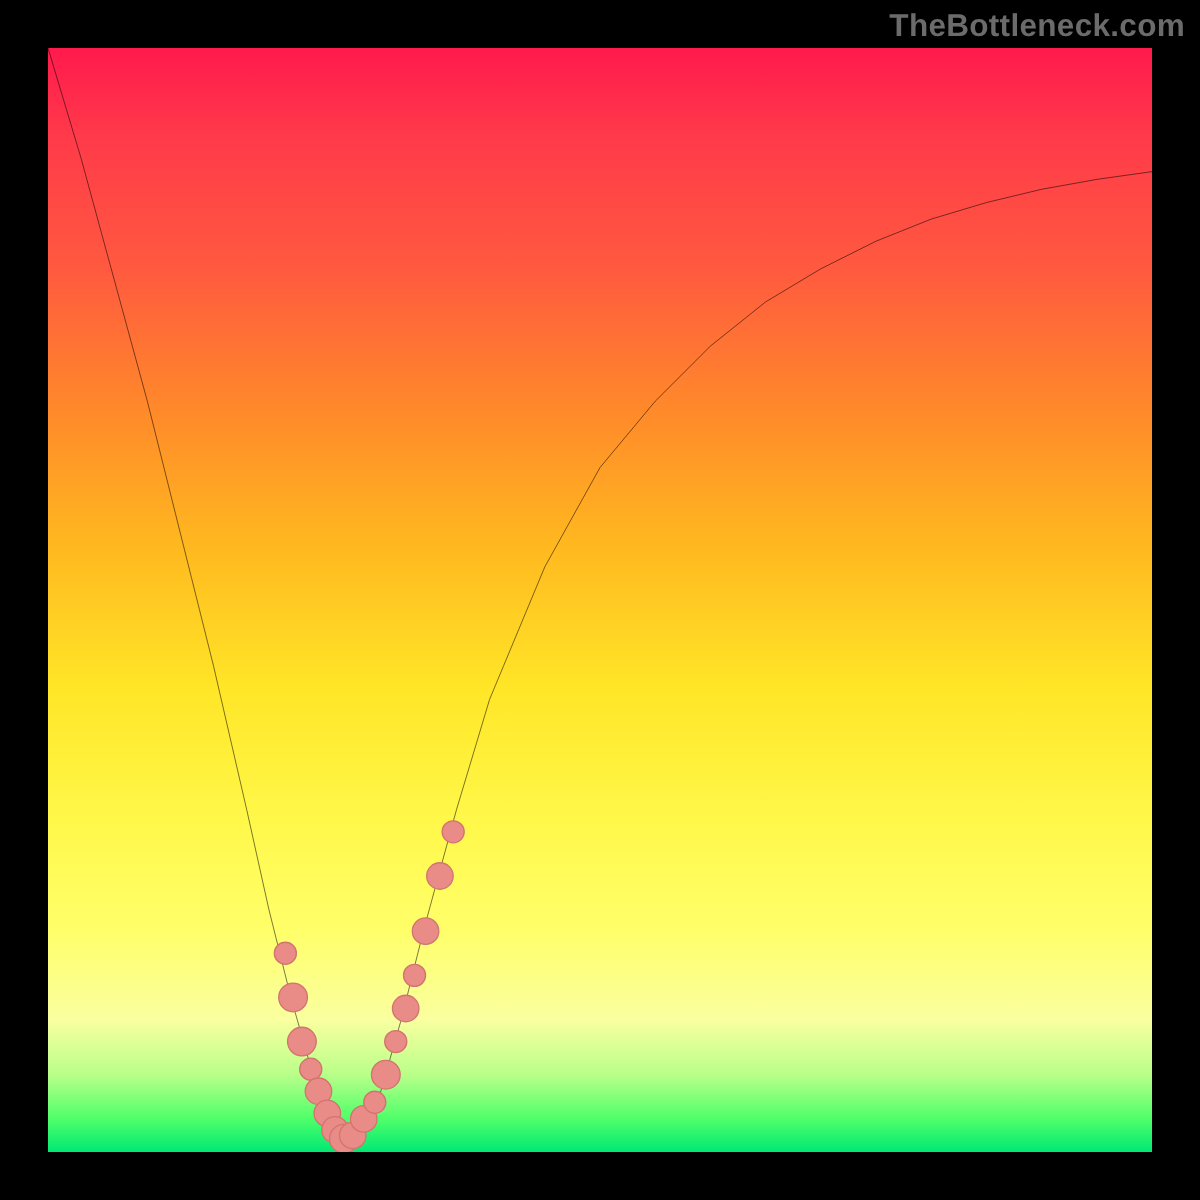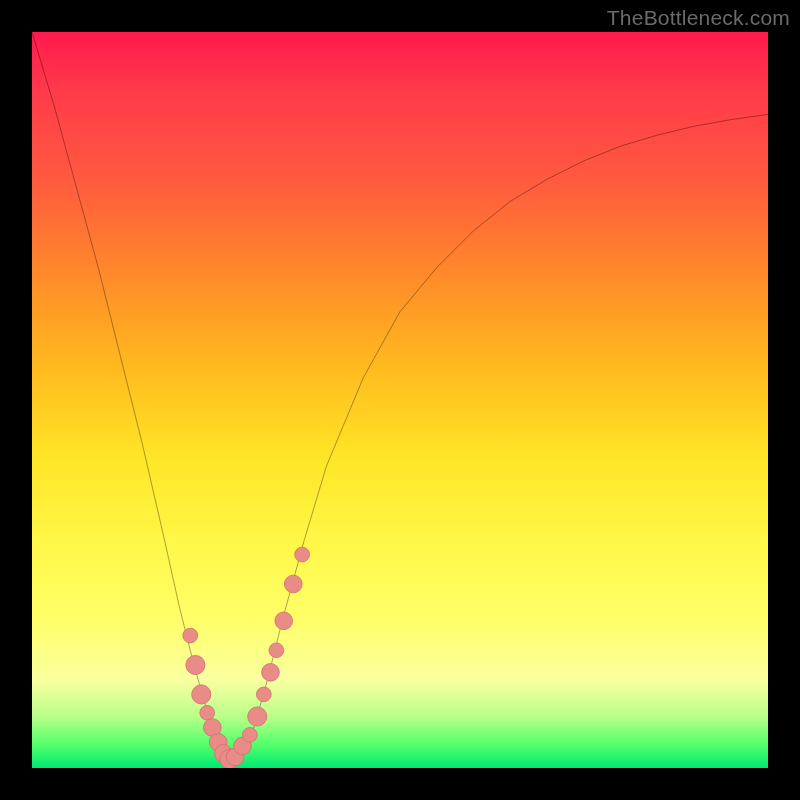--- a/index.html
+++ b/index.html
@@ -45,21 +45,21 @@
     top: 0;
     width: 736px;
     height: 736px;
   }
   .watermark {
     position: absolute;
     top: 6px;
     right: 10px;
     color: #6b6b6b;
     font-size: 21px;
-    font-weight: 400;
+    font-weight: 700;
     letter-spacing: 0.2px;
     user-select: none;
   }
 </style>
 </head>
 <body>
 
 <div class="stage">
   <div class="watermark">TheBottleneck.com</div>
 

